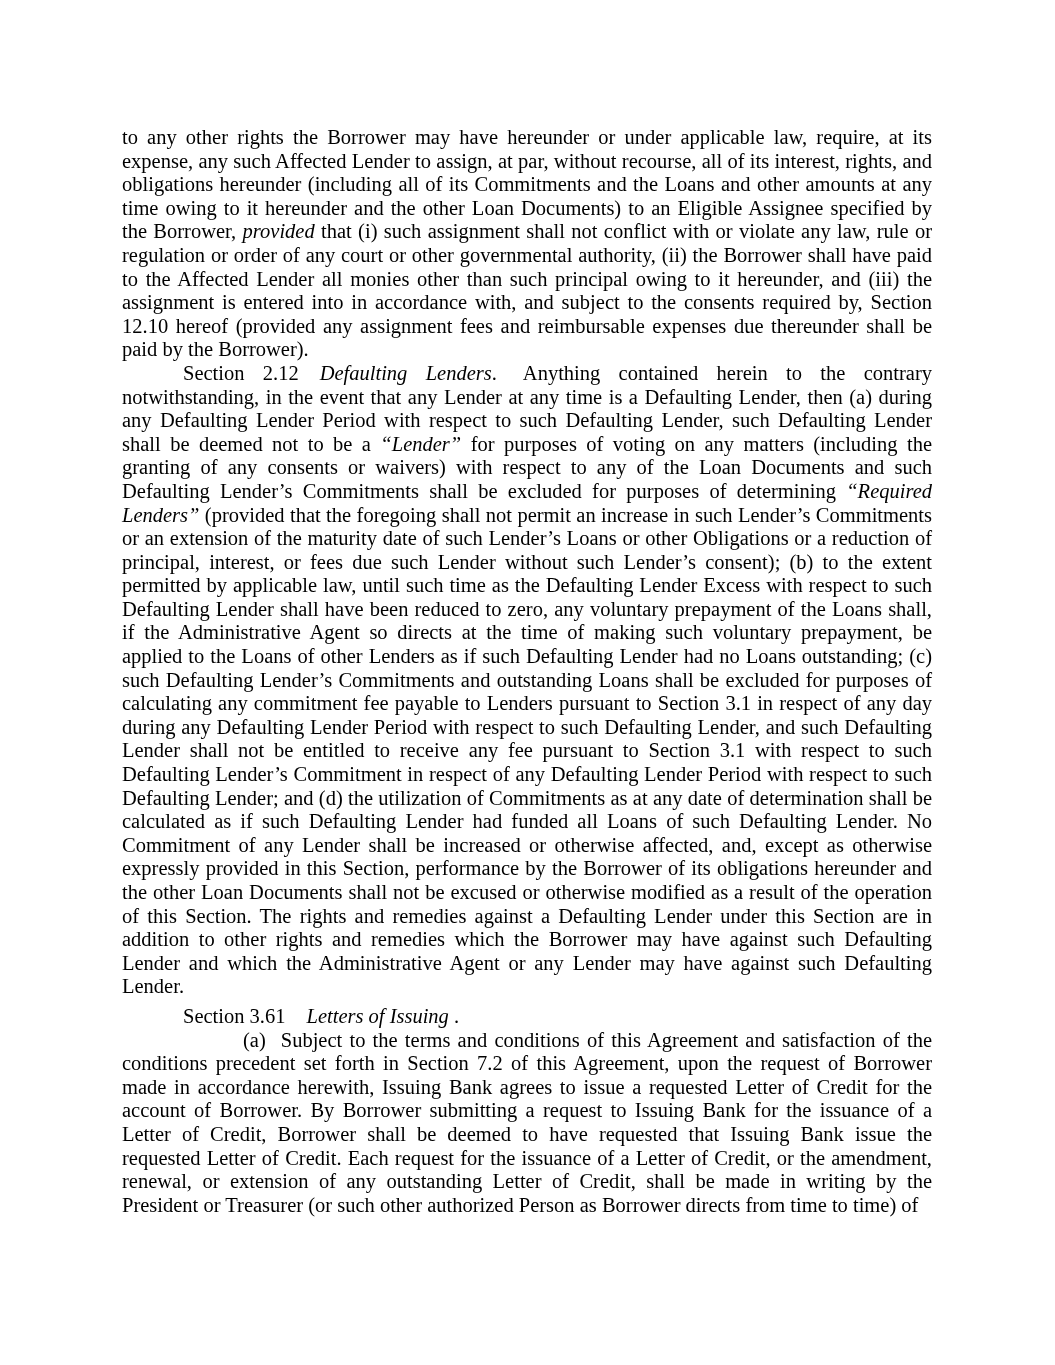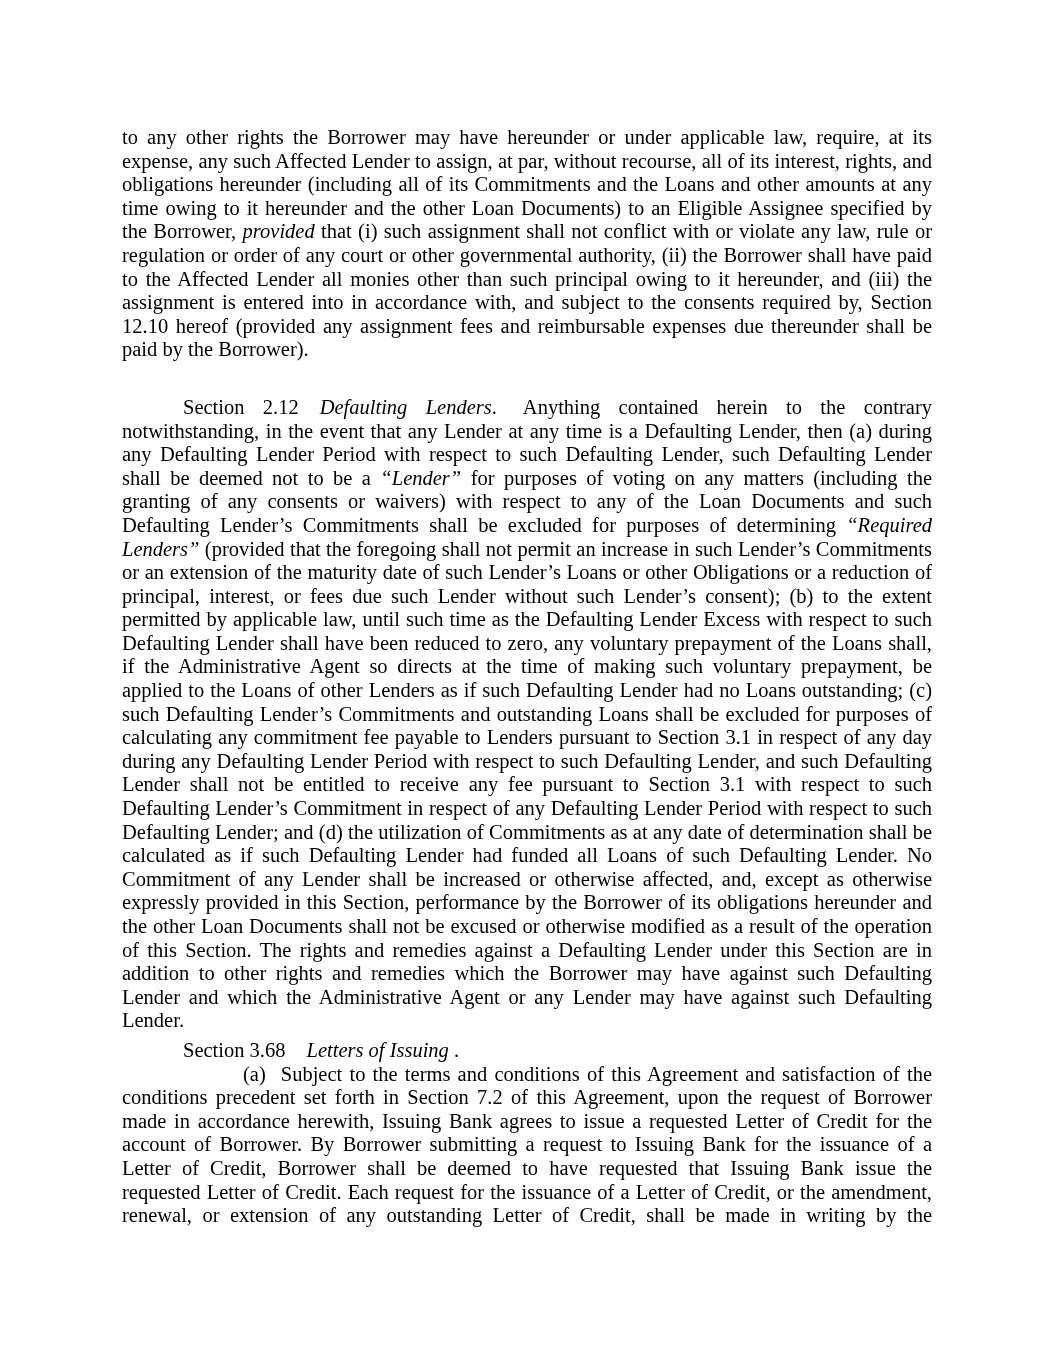--- a/index.html
+++ b/index.html
@@ -14,21 +14,21 @@
     line-height: 23.6px;
     overflow: hidden;
   }
   .content {
     position: absolute;
     left: 122px;
     top: 126px;
     width: 810px;
   }
   .para { margin: 0; text-align: justify; }
-  .para-sec212 { margin-top: 34px; text-indent: 61px; }
+  .para-sec212 { margin-top: 0; text-indent: 61px; }
   .heading-sec213 { margin-top: 6px; text-indent: 61px; text-align: left; }
   .para-sub-a { text-indent: 121px; }
   .i { font-style: italic; }
   .tab { display: inline-block; }
   .tab-md { width: 21px; }
   .tab-lg { width: 26px; }
   .tab-sm { width: 15px; }
   .page-number {
     position: absolute;
     top: 1256px;
@@ -47,20 +47,20 @@
 </head>
 <body>
 
 <div class="page">
   <div class="content">
 
     <p class="para"><span>to any other rights the Borrower may have hereunder or under applicable law, require, at its expense, any such Affected Lender to assign, at par, without recourse, all of its interest, rights, and obligations hereunder (including all of its Commitments and the Loans and other amounts at any time owing to it hereunder and the other Loan Documents) to an Eligible Assignee specified by the Borrower, </span><span class="i">provided</span><span> that (i) such assignment shall not conflict with or violate any law, rule or regulation or order of any court or other governmental authority, (ii) the Borrower shall have paid to the Affected Lender all monies other than such principal owing to it hereunder, and (iii) the assignment is entered into in accordance with, and subject to the consents required by, Section 12.10 hereof (provided any assignment fees and reimbursable expenses due thereunder shall be paid by the Borrower).</span></p>
 
     <p class="para para-sec212"><span>Section 2.12</span><span class="tab tab-md"></span><span class="i">Defaulting Lenders</span><span>.</span><span class="tab tab-lg"></span><span>Anything contained herein to the contrary notwithstanding, in the event that any Lender at any time is a Defaulting Lender, then (a) during any Defaulting Lender Period with respect to such Defaulting Lender, such Defaulting Lender shall be deemed not to be a </span><span class="i">“Lender”</span><span> for purposes of voting on any matters (including the granting of any consents or waivers) with respect to any of the Loan Documents and such Defaulting Lender’s Commitments shall be excluded for purposes of determining </span><span class="i">“Required Lenders”</span><span> (provided that the foregoing shall not permit an increase in such Lender’s Commitments or an extension of the maturity date of such Lender’s Loans or other Obligations or a reduction of principal, interest, or fees due such Lender without such Lender’s consent); (b) to the extent permitted by applicable law, until such time as the Defaulting Lender Excess with respect to such Defaulting Lender shall have been reduced to zero, any voluntary prepayment of the Loans shall, if the Administrative Agent so directs at the time of making such voluntary prepayment, be applied to the Loans of other Lenders as if such Defaulting Lender had no Loans outstanding; (c) such Defaulting Lender’s Commitments and outstanding Loans shall be excluded for purposes of calculating any commitment fee payable to Lenders pursuant to Section 3.1 in respect of any day during any Defaulting Lender Period with respect to such Defaulting Lender, and such Defaulting Lender shall not be entitled to receive any fee pursuant to Section 3.1 with respect to such Defaulting Lender’s Commitment in respect of any Defaulting Lender Period with respect to such Defaulting Lender; and (d) the utilization of Commitments as at any date of determination shall be calculated as if such Defaulting Lender had funded all Loans of such Defaulting Lender.  No Commitment of any Lender shall be increased or otherwise affected, and, except as otherwise expressly provided in this Section, performance by the Borrower of its obligations hereunder and the other Loan Documents shall not be excused or otherwise modified as a result of the operation of this Section.  The rights and remedies against a Defaulting Lender under this Section are in addition to other rights and remedies which the Borrower may have against such Defaulting Lender and which the Administrative Agent or any Lender may have against such Defaulting Lender.</span></p>
 
-    <p class="para heading-sec213"><span>Section 3.68</span><span class="tab tab-md"></span><span class="i">Letters of Issuing</span><span> .</span></p>
+    <p class="para heading-sec213"><span>Section 3.61</span><span class="tab tab-md"></span><span class="i">Letters of Issuing</span><span> .</span></p>
 
     <p class="para para-sub-a"><span>(a)</span><span class="tab tab-sm"></span><span>Subject to the terms and conditions of this Agreement and satisfaction of the conditions precedent set forth in Section 7.2 of this Agreement, upon the request of Borrower made in accordance herewith, Issuing Bank agrees to issue a requested Letter of Credit for the account of Borrower.  By Borrower submitting a request to Issuing Bank for the issuance of a Letter of Credit, Borrower shall be deemed to have requested that Issuing Bank issue the requested Letter of Credit.  Each request for the issuance of a Letter of Credit, or the amendment, renewal, or extension of any outstanding Letter of Credit, shall be made in writing by the President or Treasurer (or such other authorized Person as Borrower directs from time to time) of</span></p>
 
   </div>
 
   <div class="doc-id">116549.01049/132164524v.4</div>
 </div>
 
 </body></html>

